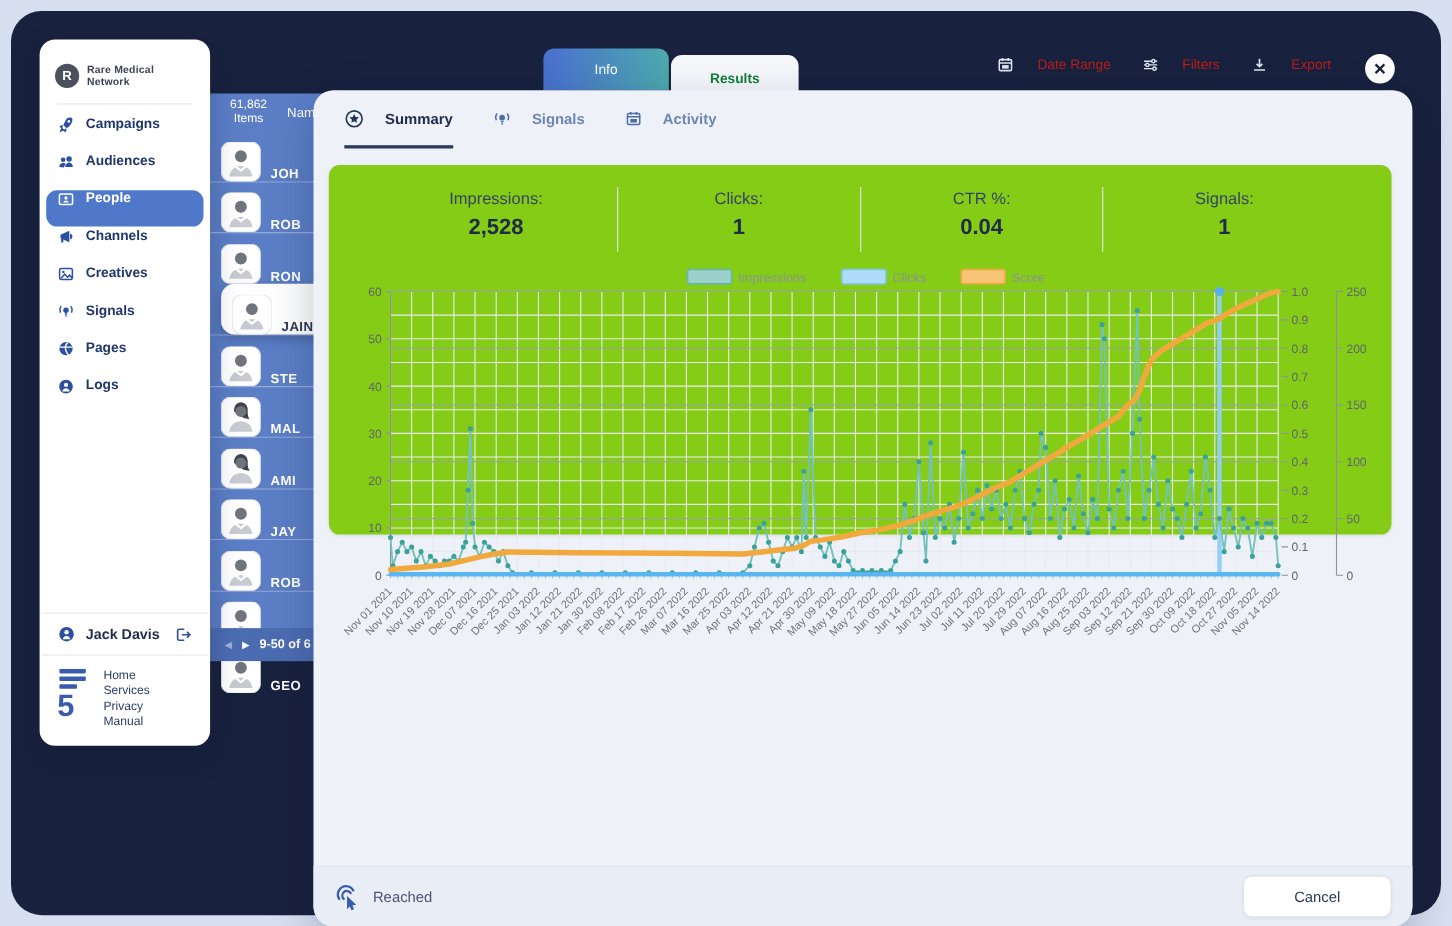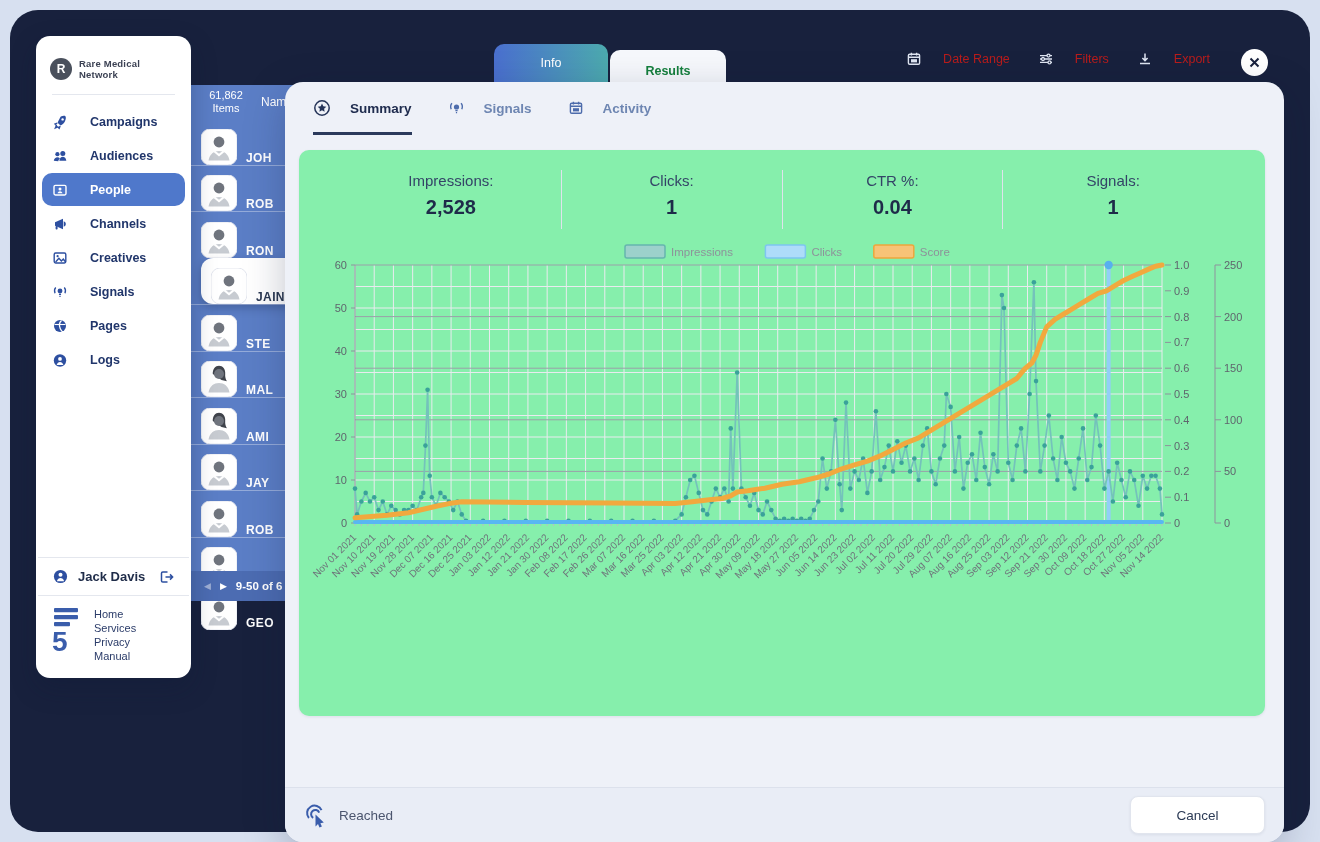--- a/index.html
+++ b/index.html
@@ -23,21 +23,21 @@
 
   
   .sidebar{position:absolute;left:36px;top:36px;width:155px;height:642px;background:#fff;border-radius:14px;z-index:6;
     box-shadow:0 10px 26px rgba(15,25,55,.28);display:flex;flex-direction:column;padding:18px 0 14px}
   .brand{display:flex;align-items:center;gap:7px;padding:4px 14px 14px}
   .brand-logo{width:22px;height:22px;border-radius:50%;background:#4a505c;color:#fff;display:flex;align-items:center;justify-content:center;
     font-size:12px;font-weight:bold;flex:none}
   .brand-name{font-size:9.5px;font-weight:bold;color:#3c4254;letter-spacing:.2px}
   .sb-divider{border-top:1px solid #e4e7ee;margin:0 16px 10px}
   .menu{padding:0 6px;display:flex;flex-direction:column;gap:1px}
-  .menu-item{height:33px;display:flex;align-items:center;gap:22px;padding:0 10px;border-radius:10px;cursor:pointer}
+  .menu-item{height:33px;display:flex;gap:10px;padding:0 10px;border-radius:10px;cursor:pointer}
   .menu-item .icon{color:#2d4fa0;width:16px;height:16px}
   .menu-item span{font-size:12.5px;font-weight:bold;color:#21366b}
   .menu-item.active{background:#4f78cb}
   .menu-item.active .icon,.menu-item.active span{color:#fff}
   .sidebar-bottom{margin-top:auto}
   .user-row{display:flex;align-items:center;gap:9px;padding:10px 14px;border-top:1px solid #e4e7ee;margin:0 2px}
   .user-row .icon{color:#2d4fa0}
   .user-name{font-size:13px;font-weight:bold;color:#1f2c49;flex:1}
   .logout{background:none;border:none;color:#2d4fa0;cursor:pointer;display:flex;padding:0}
   .five-block{display:flex;gap:12px;padding:12px 14px 2px;border-top:1px solid #e4e7ee;margin:0 2px}
@@ -64,21 +64,21 @@
 
   
   .modal{position:absolute;left:285px;top:82px;width:999px;height:760px;background:#eef1f8;border-radius:18px;z-index:10;
     box-shadow:0 12px 40px rgba(15,25,55,.25);display:flex;flex-direction:column}
   .modal-tabs{height:53px;display:flex;gap:36px;padding:0 28px;flex:none}
   .mtab{display:flex;align-items:center;gap:19px;font-size:13.5px;font-weight:bold;color:#6e86b2;cursor:pointer;
     border-bottom:3px solid transparent;padding-top:2px}
   .mtab .icon{color:#4d6cac}
   .mtab.active{color:#202d4f;border-bottom-color:#2b3a5c}
   .mtab.active .icon{color:#253458}
-  .card{background:#86efac;border-radius:10px;margin:15px 19px 0 14px;height:566px;box-shadow:0 1px 3px rgba(20,30,60,.08);flex:none}
+  .card{background:#84cc16;border-radius:10px;margin:15px 19px 0 14px;height:336px;box-shadow:0 1px 3px rgba(20,30,60,.08);flex:none}
   .stats{display:flex;padding:20px 42px 4px}
   .stat{flex:1;text-align:center;padding:2px 0 10px}
   .stat + .stat{border-left:1px solid #dfe3ec}
   .stat-label{font-size:15px;color:#344467;margin-bottom:7px}
   .stat-value{font-size:20px;font-weight:bold;color:#1e2b49}
   .chart-wrap{padding:8px 8px 0}
   .chart-wrap svg{display:block;width:950px;height:346px}
   .modal-footer{margin-top:auto;height:55px;background:#e9edf6;border-top:1px solid #dce1ec;border-radius:0 0 18px 18px;
     display:flex;align-items:center;padding:0 19px 0 18px;flex:none}
   .reached{display:flex;align-items:center;gap:10px}

